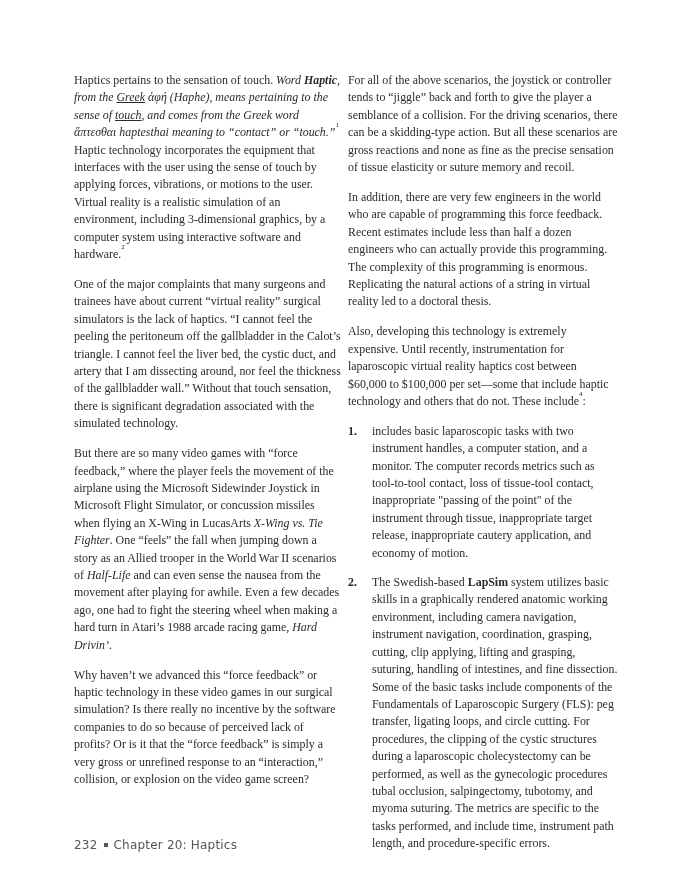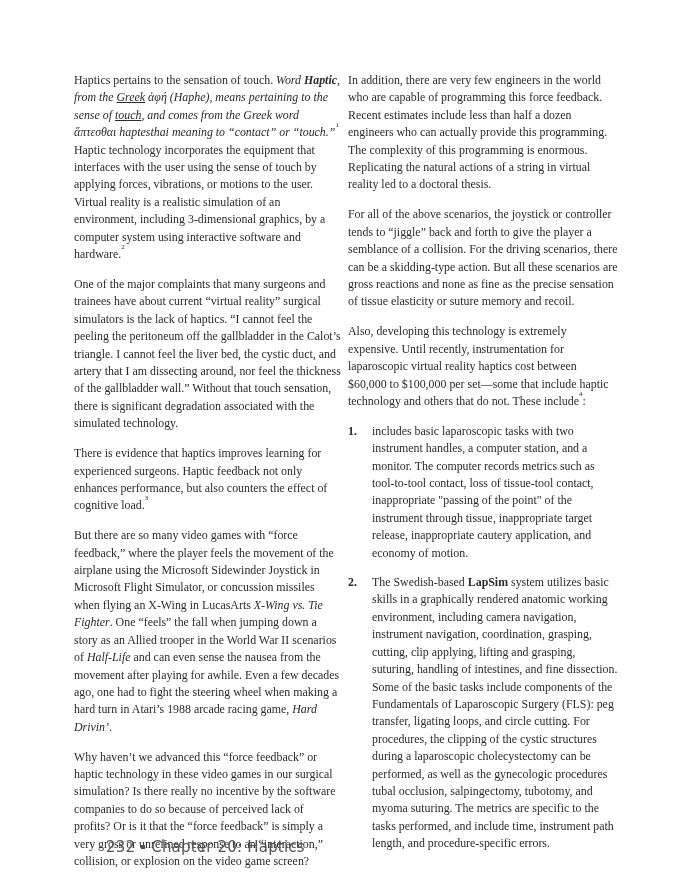--- a/index.html
+++ b/index.html
@@ -10,42 +10,41 @@
   .col.right { left: 348px; width: 270px; }
   p { margin: 0 0 12.5px 0; }
   i { font-style: italic; }
   u { text-decoration: underline; }
   sup { font-size: 7px; vertical-align: top; position: relative; top: -2px; line-height: 1; }
   .list { margin: 0; padding: 0; list-style: none; }
   .list li { position: relative; padding-left: 24px; margin-bottom: 12px; }
   .list .num { position: absolute; left: 0; top: 0; font-weight: bold; }
   .list .title { font-weight: bold; display: block; }
   .footer { position: absolute; left: 74px; top: 838px; font-family: "DejaVu Sans", sans-serif;
-            font-size: 15px; color: #555555; letter-spacing: 0.2px; margin-left: 32px; }
+            font-size: 12px; color: #555555; letter-spacing: 0.2px; }
   .footer .bullet { display: inline-block; width: 4px; height: 4px; background: #555555;
                     margin: 0 6px; vertical-align: middle; position: relative; top: -1px; }
 </style>
 </head>
 <body>
 
 <div class="col left">
   <p><span>Haptics pertains to the sensation of touch. </span><i>Word </i><i><b>Haptic</b></i><i>, from the </i><i><u>Greek</u></i><i> ἁφή (Haphe), means pertaining to the sense of </i><i><u>touch</u></i><i>, and comes from the Greek word ἅπτεσθαι haptesthai meaning to “contact” or “touch.”</i><sup>1</sup><span>  Haptic technology incorporates the equipment that interfaces with the user using the sense of touch by applying forces, vibrations, or motions to the user. Virtual reality is a realistic simulation of an environment, including 3-dimensional graphics, by a computer system using interactive software and hardware.</span><sup>2</sup></p>
 
   <p>One of the major complaints that many surgeons and trainees have about current “virtual reality” surgical simulators is the lack of haptics. “I cannot feel the peeling the peritoneum off the gallbladder in the Calot’s triangle. I cannot feel the liver bed, the cystic duct, and artery that I am dissecting around, nor feel the thickness of the gallbladder wall.” Without that touch sensation, there is significant degradation associated with the simulated technology.</p>
 
-  <p><span>There is evidence that haptics improves learning for experienced surgeons. Haptic feedback not only enhances performance, but also counters the effect of cognitive load.</span><sup>3</sup></p>
 
   <p><span>But there are so many video games with “force feedback,” where the player feels the movement of the airplane using the Microsoft Sidewinder Joystick in Microsoft Flight Simulator, or concussion missiles when flying an X-Wing in LucasArts </span><i>X-Wing vs. Tie Fighter</i><span>. One “feels” the fall when jumping down a story as an Allied trooper in the World War II scenarios of </span><i>Half-Life</i><span> and can even sense the nausea from the movement after playing for awhile. Even a few decades ago, one had to fight the steering wheel when making a hard turn in Atari’s 1988 arcade racing game, </span><i>Hard Drivin’</i><span>.</span></p>
 
   <p>Why haven’t we advanced this “force feedback” or haptic technology in these video games in our surgical simulation? Is there really no incentive by the software companies to do so because of perceived lack of profits? Or is it that the “force feedback” is simply a very gross or unrefined response to an “interaction,” collision, or explosion on the video game screen?</p>
 </div>
 
 <div class="col right">
+  <p>For all of the above scenarios, the joystick or controller tends to “jiggle” back and forth to give the player a semblance of a collision. For the driving scenarios, there can be a skidding-type action. But all these scenarios are gross reactions and none as fine as the precise sensation of tissue elasticity or suture memory and recoil.</p>
   <p>In addition, there are very few engineers in the world who are capable of programming this force feedback. Recent estimates include less than half a dozen engineers who can actually provide this programming. The complexity of this programming is enormous. Replicating the natural actions of a string in virtual reality led to a doctoral thesis.</p>
-  <p>For all of the above scenarios, the joystick or controller tends to “jiggle” back and forth to give the player a semblance of a collision. For the driving scenarios, there can be a skidding-type action. But all these scenarios are gross reactions and none as fine as the precise sensation of tissue elasticity or suture memory and recoil.</p>
   <p><span>Also, developing this technology is extremely expensive. Until recently, instrumentation for laparoscopic virtual reality haptics cost between $60,000 to $100,000 per set—some that include haptic technology and others that do not. These include</span><sup>4</sup><span>:</span></p>
 
   <ol class="list">
     <li>
       <span class="num">1.</span>
       <span>includes basic laparoscopic tasks with two instrument handles, a computer station, and a monitor. The computer records metrics such as tool-to-tool contact, loss of tissue-tool contact, inappropriate "passing of the point" of the instrument through tissue, inappropriate target release, inappropriate cautery application, and economy of motion.</span>
     </li>
     <li>
       <span class="num">2.</span>
       <span>The Swedish-based </span><b>LapSim</b><span> system utilizes basic skills in a graphically rendered anatomic working environment, including camera navigation, instrument navigation, coordination, grasping, cutting, clip applying, lifting and grasping, suturing, handling of intestines, and fine dissection. Some of the basic tasks include components of the Fundamentals of Laparoscopic Surgery (FLS): peg transfer, ligating loops, and circle cutting. For procedures, the clipping of the cystic structures during a laparoscopic cholecystectomy can be performed, as well as the gynecologic procedures tubal occlusion, salpingectomy, tubotomy, and myoma suturing. The metrics are specific to the tasks performed, and include time, instrument path length, and procedure-specific errors.</span>

